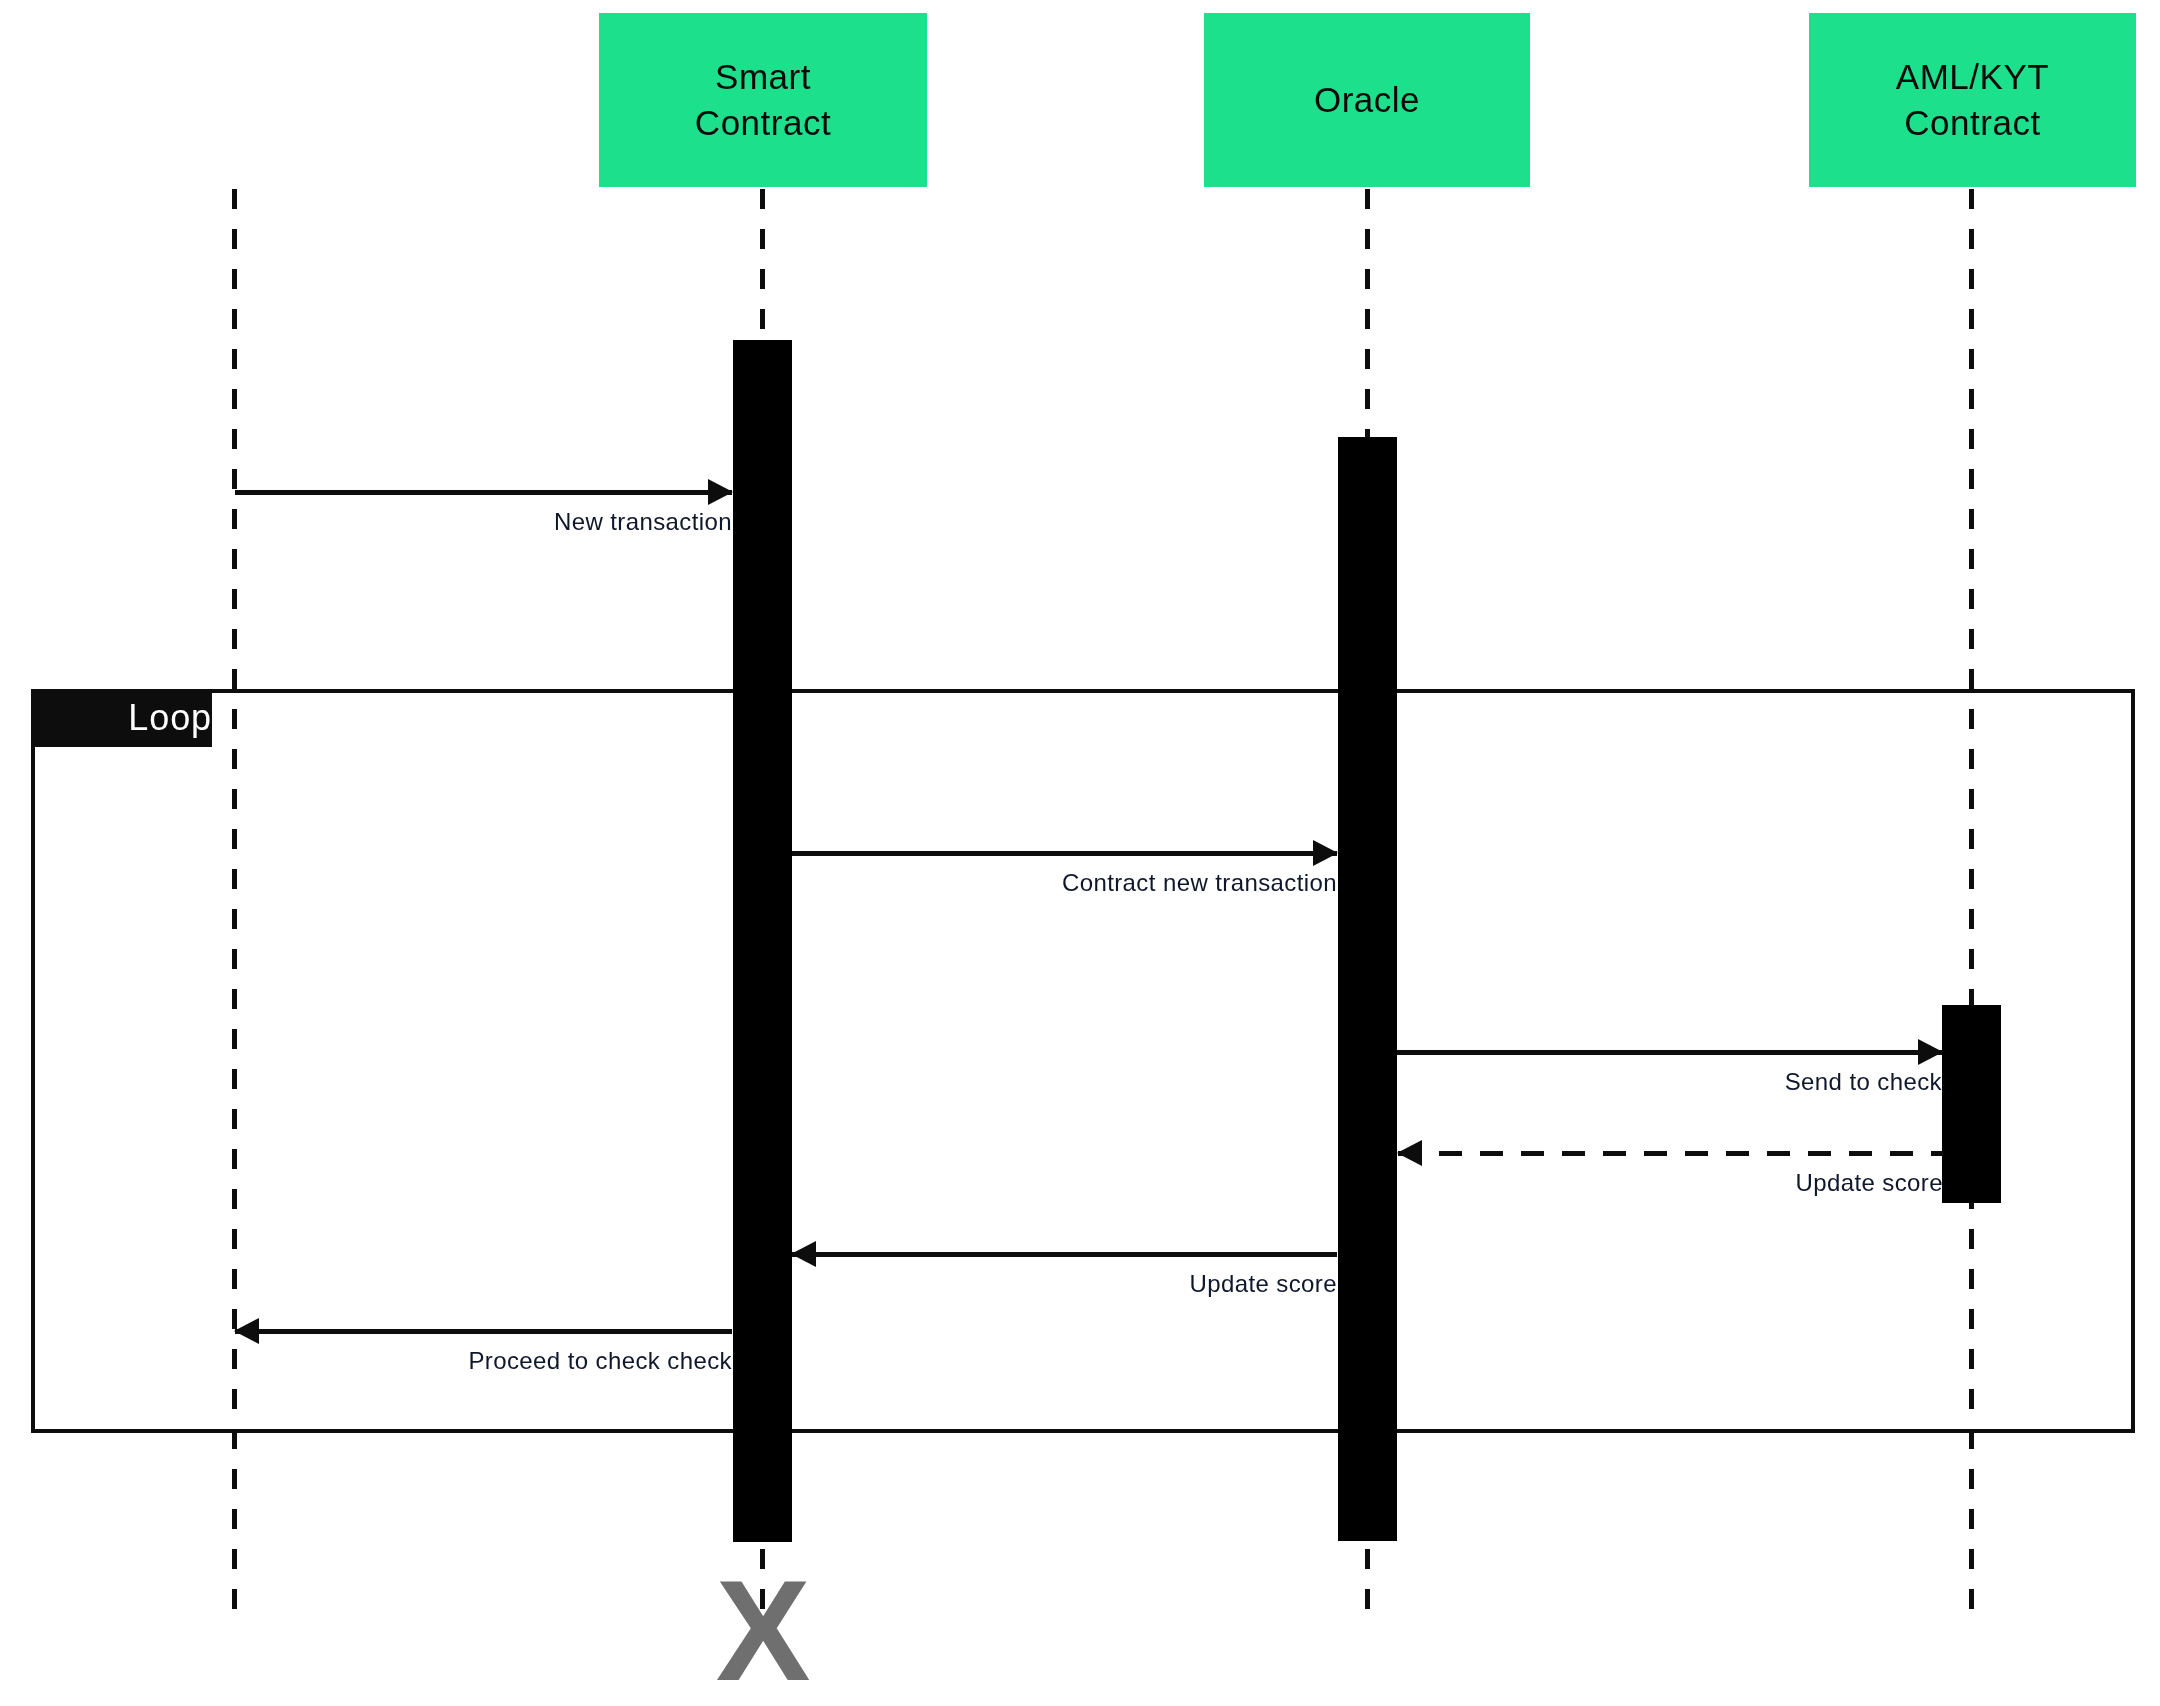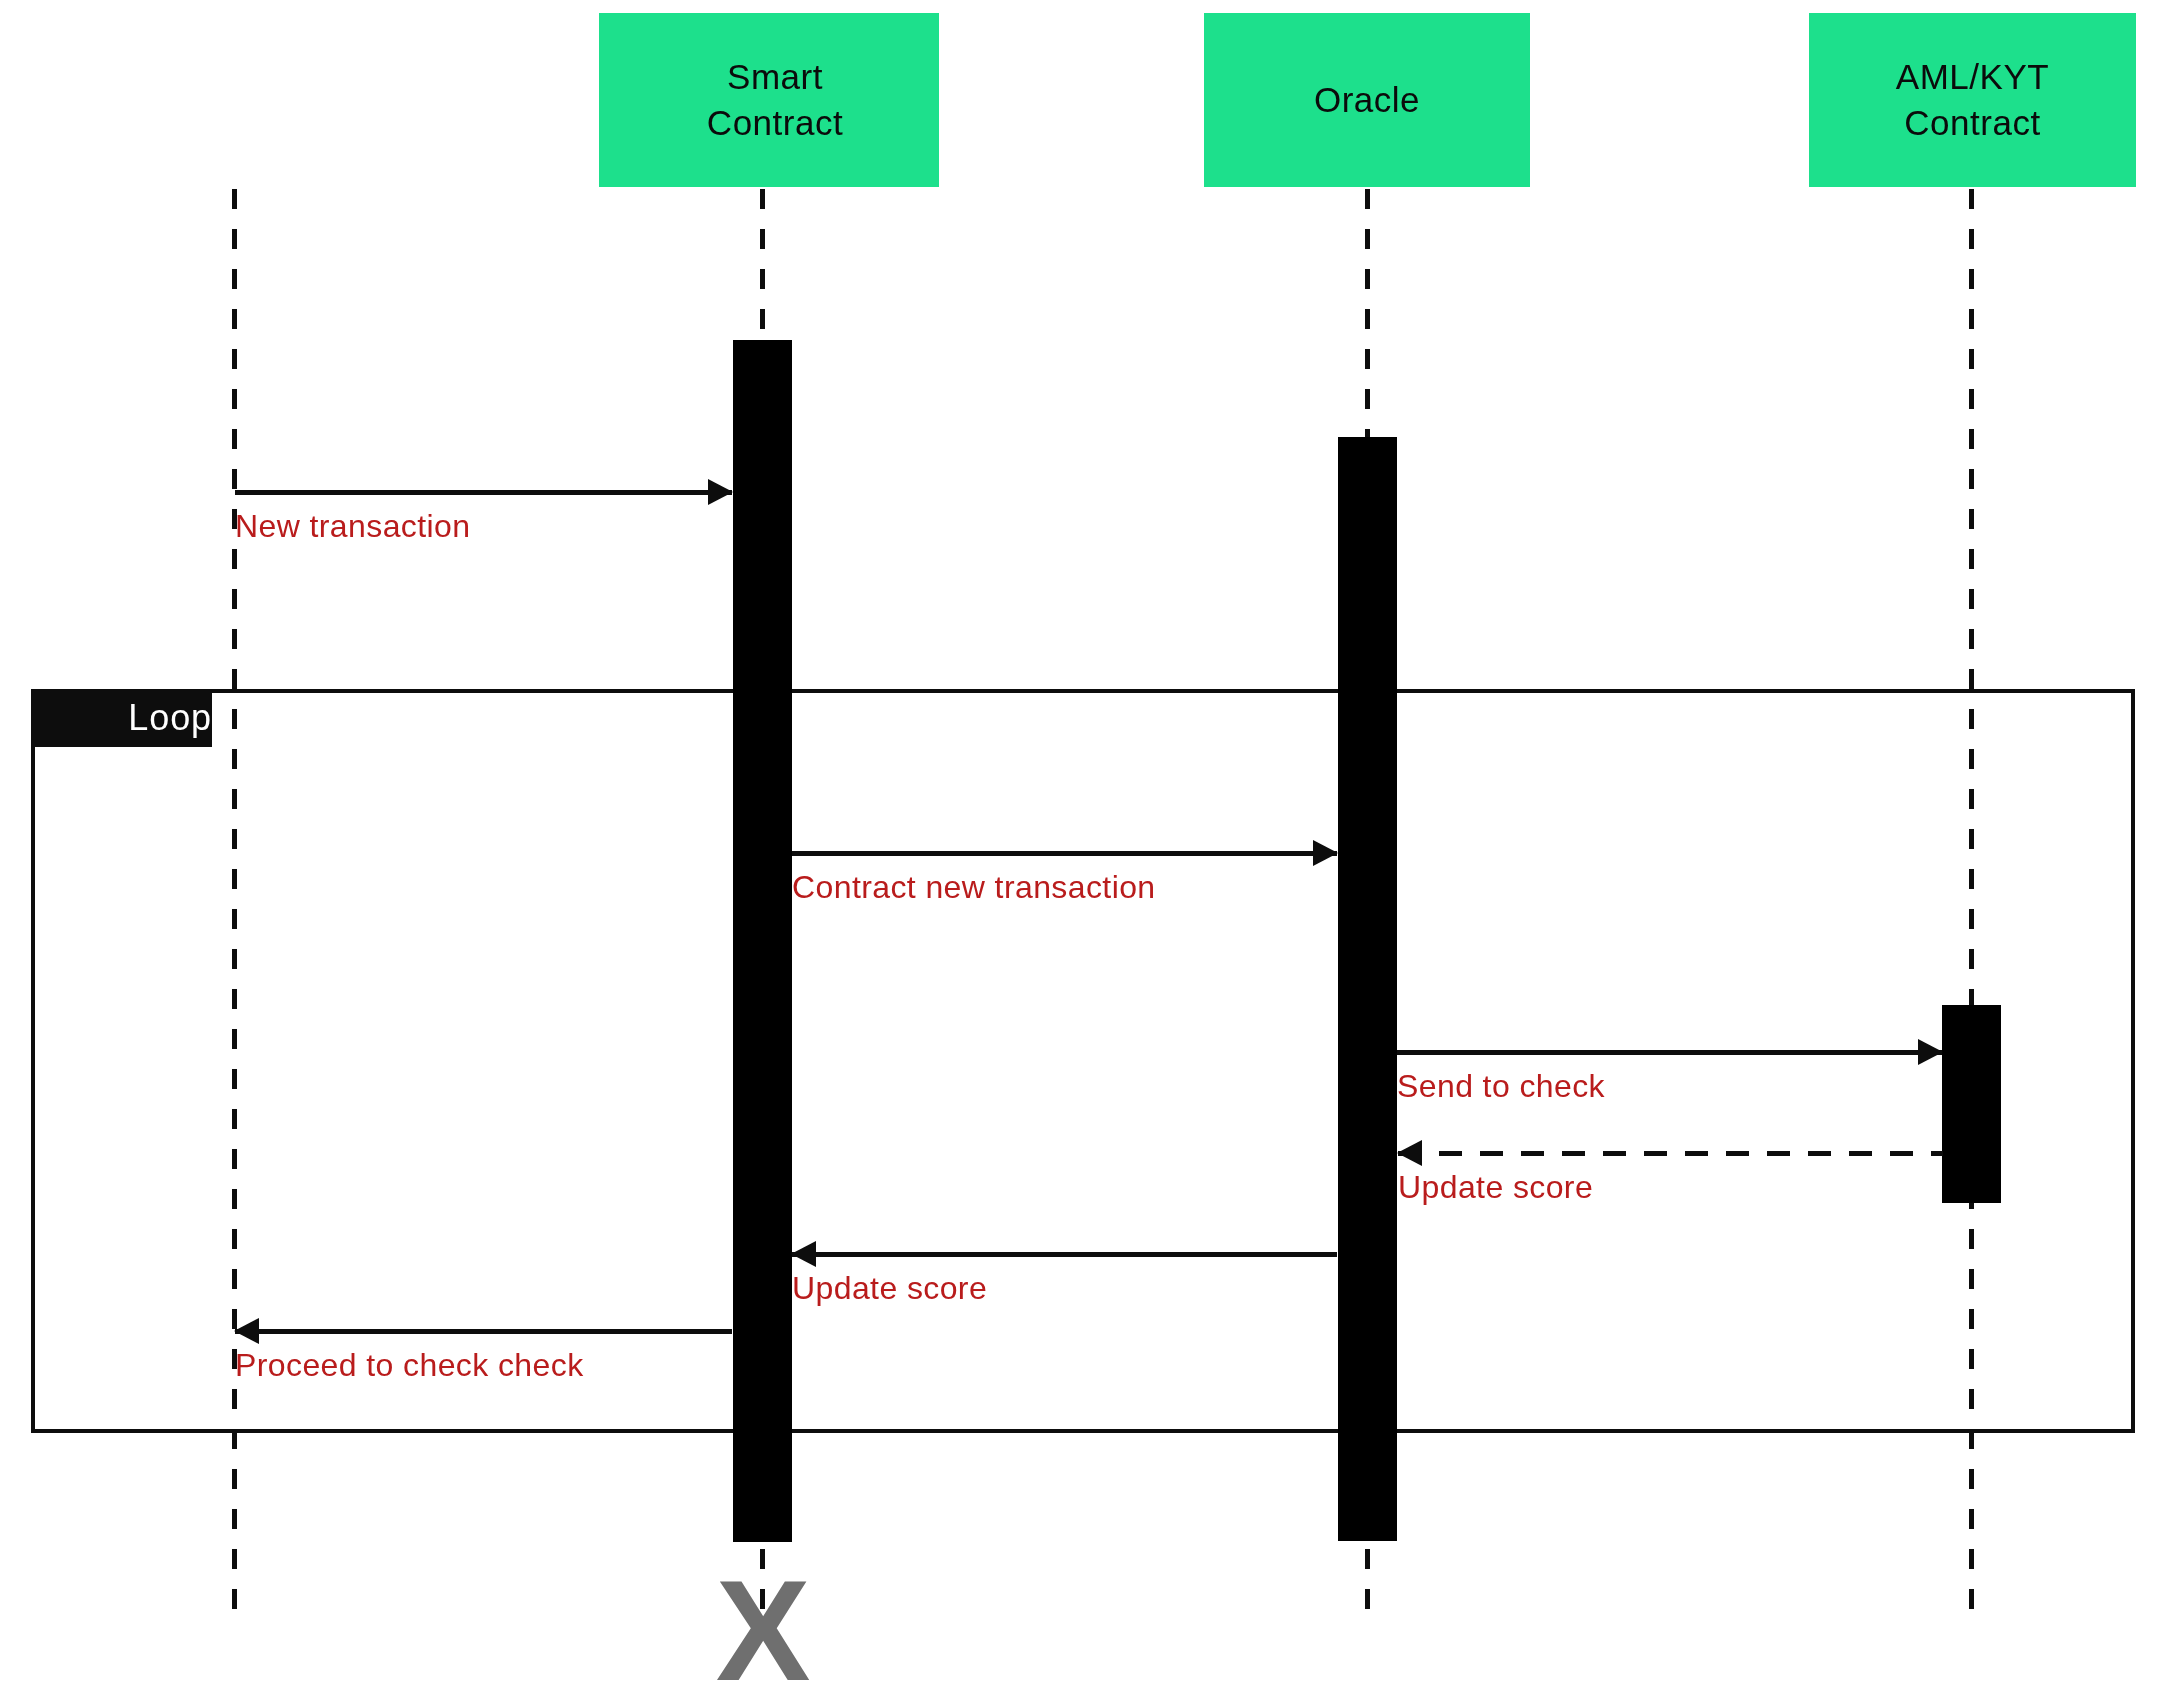--- a/index.html
+++ b/index.html
@@ -31,21 +31,21 @@
     align-items: center;
     justify-content: center;
     text-align: center;
     font-size: 35px;
     font-weight: 500;
     letter-spacing: 0.5px;
     color: #0b0b0b;
     white-space: pre-line;
     line-height: 1.3;
   }
-  .actor.sc    { left: 599px;  width: 328px; padding-left: 12px; }
+  .actor.sc    { left: 599px;  width: 328px; }
   .actor.or    { left: 1204px; width: 326px; }
   .actor.aml   { left: 1809px; width: 327px; }
 
   
   .lifeline {
     position: absolute;
     top: 189px;
     width: 5.4px;
     height: 1422px;
     background: repeating-linear-gradient(180deg, var(--ink) 0 20px, transparent 20px 40px);
@@ -105,23 +105,23 @@
     top: -10.8px;
     width: 0; height: 0;
     border-top: 13.5px solid transparent;
     border-bottom: 13.5px solid transparent;
   }
   .msg.right .head { right: -0.9px; border-left: 25px solid var(--ink); }
   .msg.left  .head { left: -0.9px;  border-right: 25px solid var(--ink); }
   .msg .lbl {
     position: absolute;
     top: 18px; left: 0; right: 0;
-    text-align: left;
-    font-size: 32px;
-    color: #b91c1c;
+    text-align: right;
+    font-size: 24px;
+    color: #0f172a;
     letter-spacing: 0.4px;
   }
 
   .msg.m1 { left: 235px;  top: 490px;  width: 497px; }
   .msg.m2 { left: 792px;  top: 851px;  width: 545px; }
   .msg.m3 { left: 1397px; top: 1050px; width: 545px; }
   .msg.m4 { left: 1398px; top: 1151px; width: 545px; }
   .msg.m5 { left: 792px;  top: 1252px; width: 545px; }
   .msg.m6 { left: 235px;  top: 1329px; width: 497px; }
 

